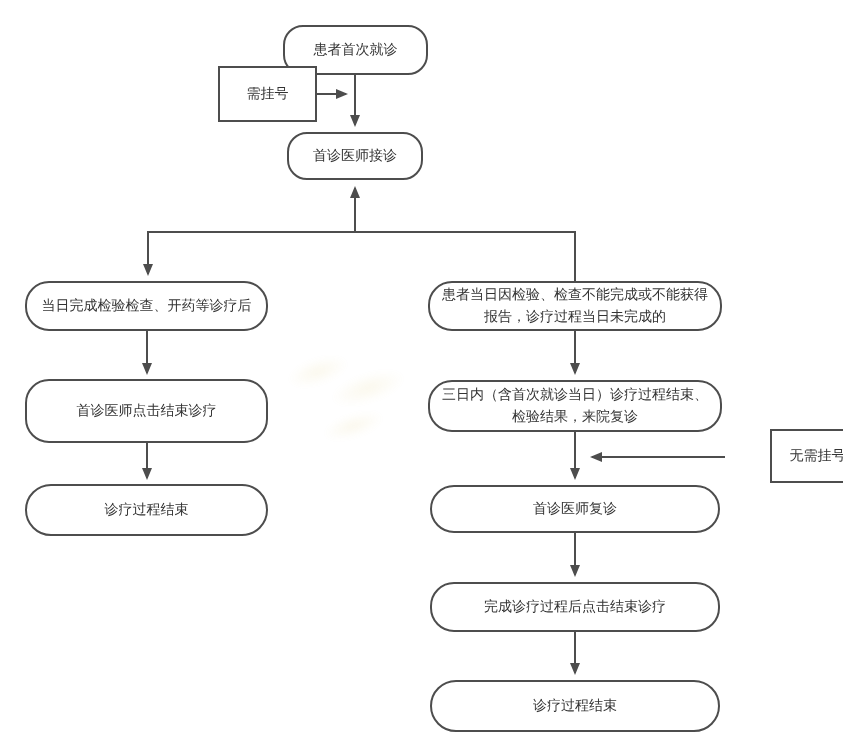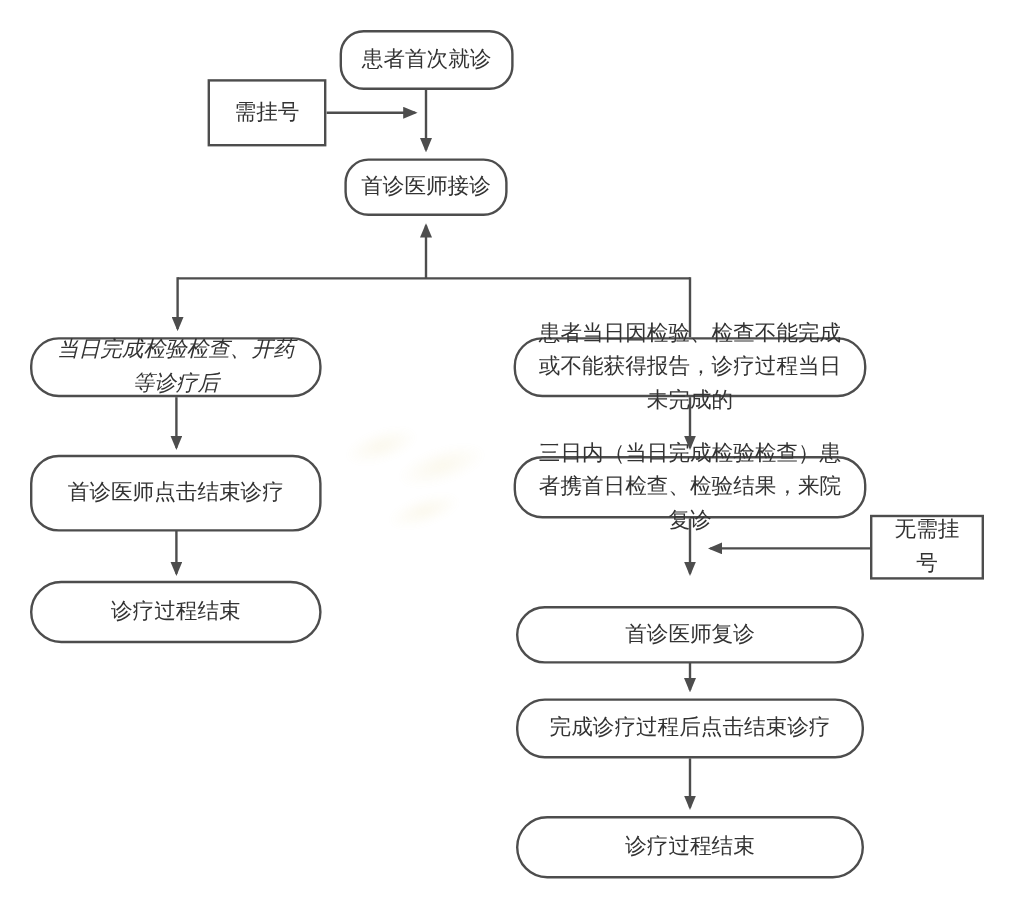--- a/index.html
+++ b/index.html
@@ -16,44 +16,44 @@
     left: 0; top: 0;
     width: 843px; height: 756px;
     pointer-events: none;
   }
   .node {
     position: absolute;
     box-sizing: border-box;
     background: #ffffff;
     border: 2px solid #4d4d4d;
     color: #333333;
-    font-size: 18px;
+    font-size: 14px;
     line-height: 1.55;
     display: flex;
     align-items: center;
     justify-content: center;
     text-align: center;
     padding: 2px 12px;
     z-index: 2;
   }
   .rounded   { border-radius: 24px; }
   .rounded-sm{ border-radius: 20px; }
-  .rect      { border-radius: 0; }
+  .rect      { border-radius: 0; margin-left: 45px; }
 
   
   .n-start        { left: 283px; top: 25px;  width: 145px; height: 50px; }
   .n-need-reg     { left: 173px; top: 66px;  width: 99px;  height: 56px; }
   .n-first-visit  { left: 287px; top: 132px; width: 136px; height: 48px; }
-  .n-left-1       { left: 25px;  top: 281px; width: 243px; height: 50px; font-style: italic; }
+  .n-left-1       { left: 25px;  top: 281px; width: 243px; height: 50px; }
   .n-left-2       { left: 25px;  top: 379px; width: 243px; height: 64px; }
   .n-left-3       { left: 25px;  top: 484px; width: 243px; height: 52px; border-radius: 26px; }
   .n-right-1      { left: 428px; top: 281px; width: 294px; height: 50px; justify-content: flex-end; }
   .n-right-2      { left: 428px; top: 380px; width: 294px; height: 52px; }
   .n-no-reg       { left: 725px; top: 429px; width: 95px;  height: 54px; }
-  .n-right-3      { left: 430px; top: 485px; width: 290px; height: 48px; margin-top: 20px; }
+  .n-right-3      { left: 430px; top: 485px; width: 290px; height: 48px; }
   .n-right-4      { left: 430px; top: 582px; width: 290px; height: 50px; text-align: center; }
   .n-right-5      { left: 430px; top: 680px; width: 290px; height: 52px; border-radius: 26px; }
 
   .watermark {
     position: absolute;
     left: 265px; top: 325px;
     width: 170px; height: 125px;
     z-index: 1;
     opacity: 0.10;
     background:
@@ -116,21 +116,21 @@
 
   <div class="node rounded n-left-3">
     <span>诊疗过程结束</span>
   </div>
 
   <div class="node rounded n-right-1">
     <span>患者当日因检验、检查不能完成或不能获得报告，诊疗过程当日未完成的</span>
   </div>
 
   <div class="node rounded n-right-2">
-    <span>三日内（当日完成检验检查）患者携首日检查、检验结果，来院复诊</span>
+    <span>三日内（含首次就诊当日）诊疗过程结束、检验结果，来院复诊</span>
   </div>
 
   <div class="node rect n-no-reg">
     <span>无需挂号</span>
   </div>
 
   <div class="node rounded n-right-3">
     <span>首诊医师复诊</span>
   </div>
 

